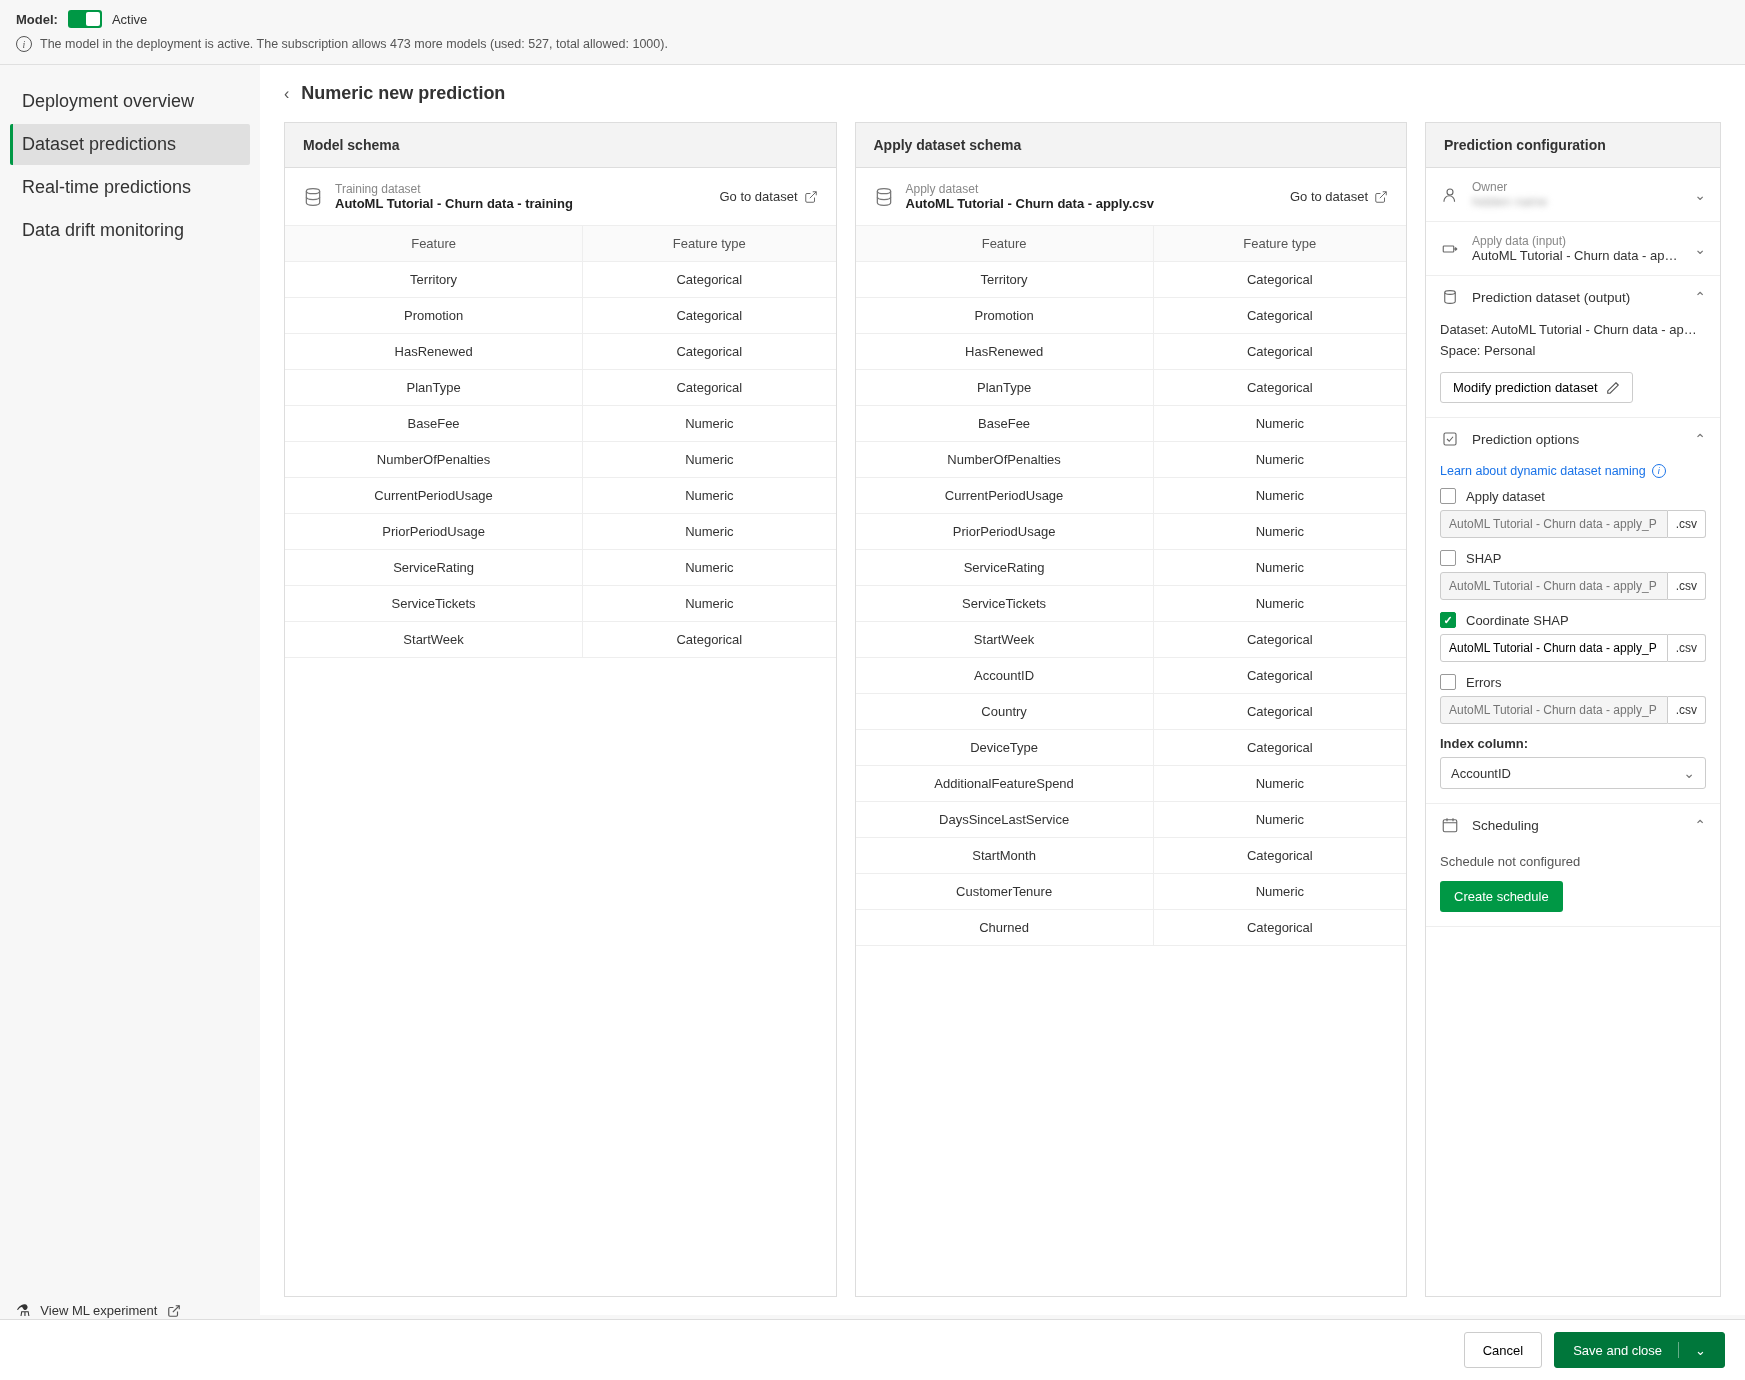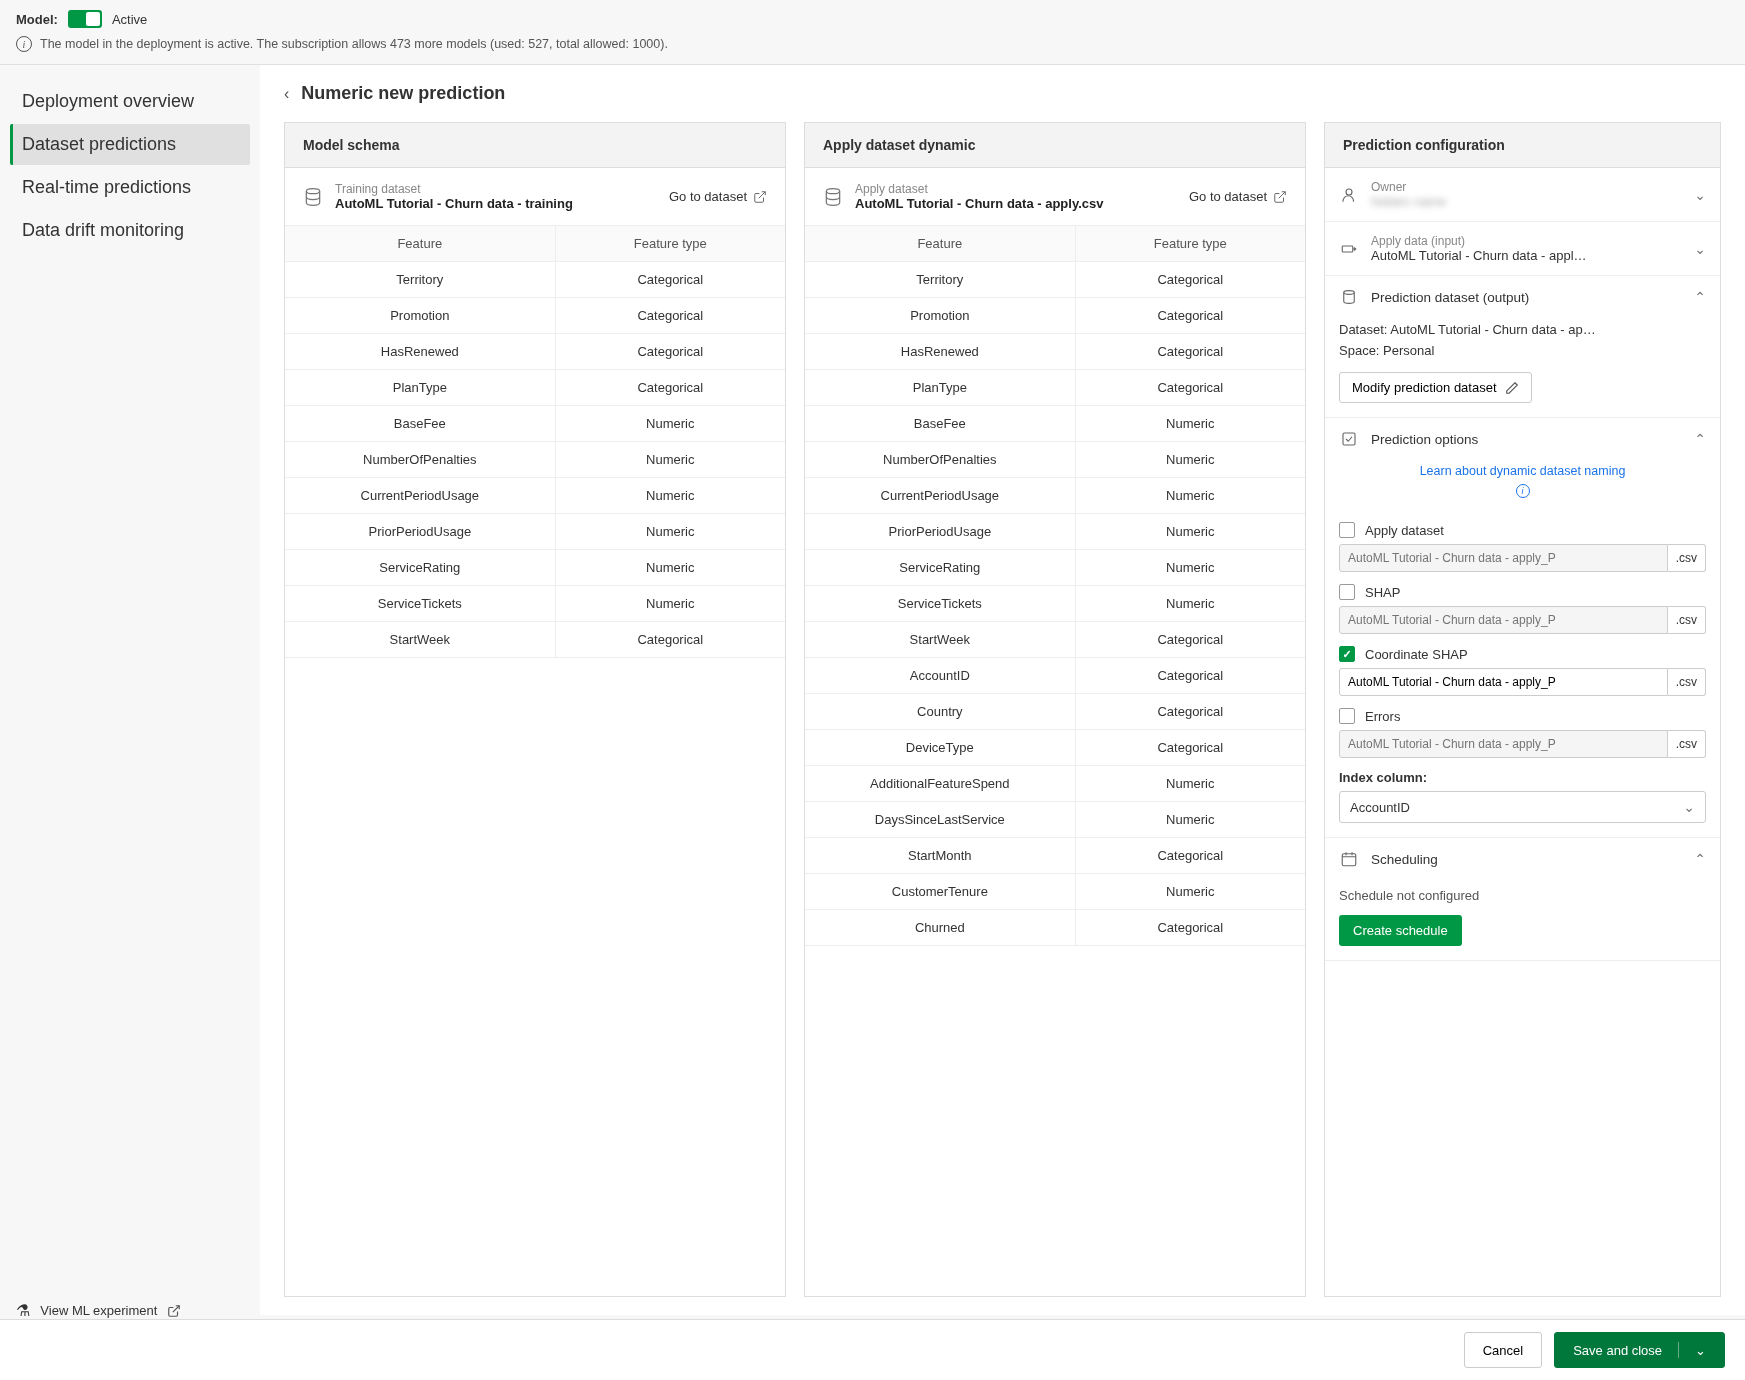--- a/index.html
+++ b/index.html
@@ -40,40 +40,40 @@
 .goto-link { display: flex; align-items: center; gap: 6px; font-size: 13px; color: #333; cursor: pointer; }
 .goto-link svg { width: 14px; height: 14px; stroke: #555; fill: none; stroke-width: 1.5; }
 
 .schema-table { flex: 1; overflow: auto; text-align: center; }
 .schema-row { display: flex; border-bottom: 1px solid #eee; }
 .schema-row.header { background: #fafafa; font-size: 12.5px; color: #555; }
 .schema-cell { padding: 10px 14px; font-size: 13px; }
 .schema-cell.feature { flex: 1.2; border-right: 1px solid #eee; }
 .schema-cell.type { flex: 1; }
 
-.panel.config { width: 397px; flex-shrink: 0; }
+.panel.config { width: 296px; flex-shrink: 0; }
 .config-body { overflow: auto; flex: 1; }
 .config-section { border-bottom: 1px solid #eee; }
 .config-row { display: flex; align-items: center; padding: 12px 14px; gap: 12px; }
 .config-row.expandable { cursor: pointer; }
 .config-icon { width: 20px; display: flex; justify-content: center; color: #666; }
 .config-icon svg { width: 18px; height: 18px; stroke: #666; fill: none; stroke-width: 1.5; }
 .config-texts { flex: 1; min-width: 0; }
 .config-label { font-size: 12px; color: #888; }
 .config-value { font-size: 13px; color: #333; white-space: nowrap; overflow: hidden; text-overflow: ellipsis; }
 .config-title { font-size: 13.5px; color: #333; flex: 1; }
 .chev { font-size: 14px; color: #777; }
 .owner-blur { filter: blur(3px); color: #aaa; font-size: 13px; }
 
 .config-content { padding: 4px 14px 14px; }
 .config-content .line { font-size: 13px; color: #333; margin-bottom: 6px; white-space: nowrap; overflow: hidden; text-overflow: ellipsis; }
 .modify-btn { display: inline-flex; align-items: center; gap: 8px; border: 1px solid #ccc; background: #fff; padding: 7px 12px; font-size: 13px; border-radius: 3px; cursor: pointer; margin-top: 8px; }
 .pencil-icon { width: 14px; height: 14px; }
 
-.learn-link { color: #1a73e8; font-size: 12.5px; display: flex; align-items: center; gap: 6px; margin-bottom: 24px; cursor: pointer; flex-direction: column; }
+.learn-link { color: #1a73e8; font-size: 12.5px; display: flex; align-items: center; gap: 6px; margin-bottom: 10px; cursor: pointer; }
 .info-sm { width: 14px; height: 14px; border: 1px solid #1a73e8; border-radius: 50%; display: inline-flex; align-items: center; justify-content: center; font-size: 9px; font-style: italic; }
 
 .check-row { display: flex; align-items: center; gap: 10px; margin-bottom: 6px; }
 .checkbox { width: 16px; height: 16px; border: 1.5px solid #999; border-radius: 2px; display: inline-flex; align-items: center; justify-content: center; background: #fff; cursor: pointer; flex-shrink: 0; }
 .checkbox.checked { background: #009845; border-color: #009845; }
 .checkbox.checked:after { content: "✓"; color: #fff; font-size: 11px; font-weight: bold; }
 .check-label { font-size: 13px; color: #333; }
 .input-row { display: flex; gap: 0; margin-bottom: 12px; }
 .input-row input { flex: 1; border: 1px solid #ccc; padding: 6px 8px; font-size: 12px; border-radius: 3px 0 0 3px; min-width: 0; }
 .input-row input:disabled { background: #f5f5f5; color: #bbb; }
@@ -205,21 +205,21 @@
               </div>
               <div class="schema-row">
                 <div class="schema-cell feature">StartWeek</div>
                 <div class="schema-cell type">Categorical</div>
               </div>
             </div>
         </div>
       </div>
 
       <div class="panel schema">
-        <div class="panel-header">Apply dataset dynamic</div>
+        <div class="panel-header">Apply dataset schema</div>
         <div class="panel-subheader">
           <div class="dataset-info">
             <span class="db-icon">
                 <svg viewBox="0 0 24 24">
                   <ellipse cx="12" cy="5" rx="8" ry="3"></ellipse>
                   <path d="M4 5v14c0 1.7 3.6 3 8 3s8-1.3 8-3V5"></path>
                   <path d="M4 12c0 1.7 3.6 3 8 3s8-1.3 8-3"></path>
                 </svg>
               </span>
             <div class="dataset-texts">

